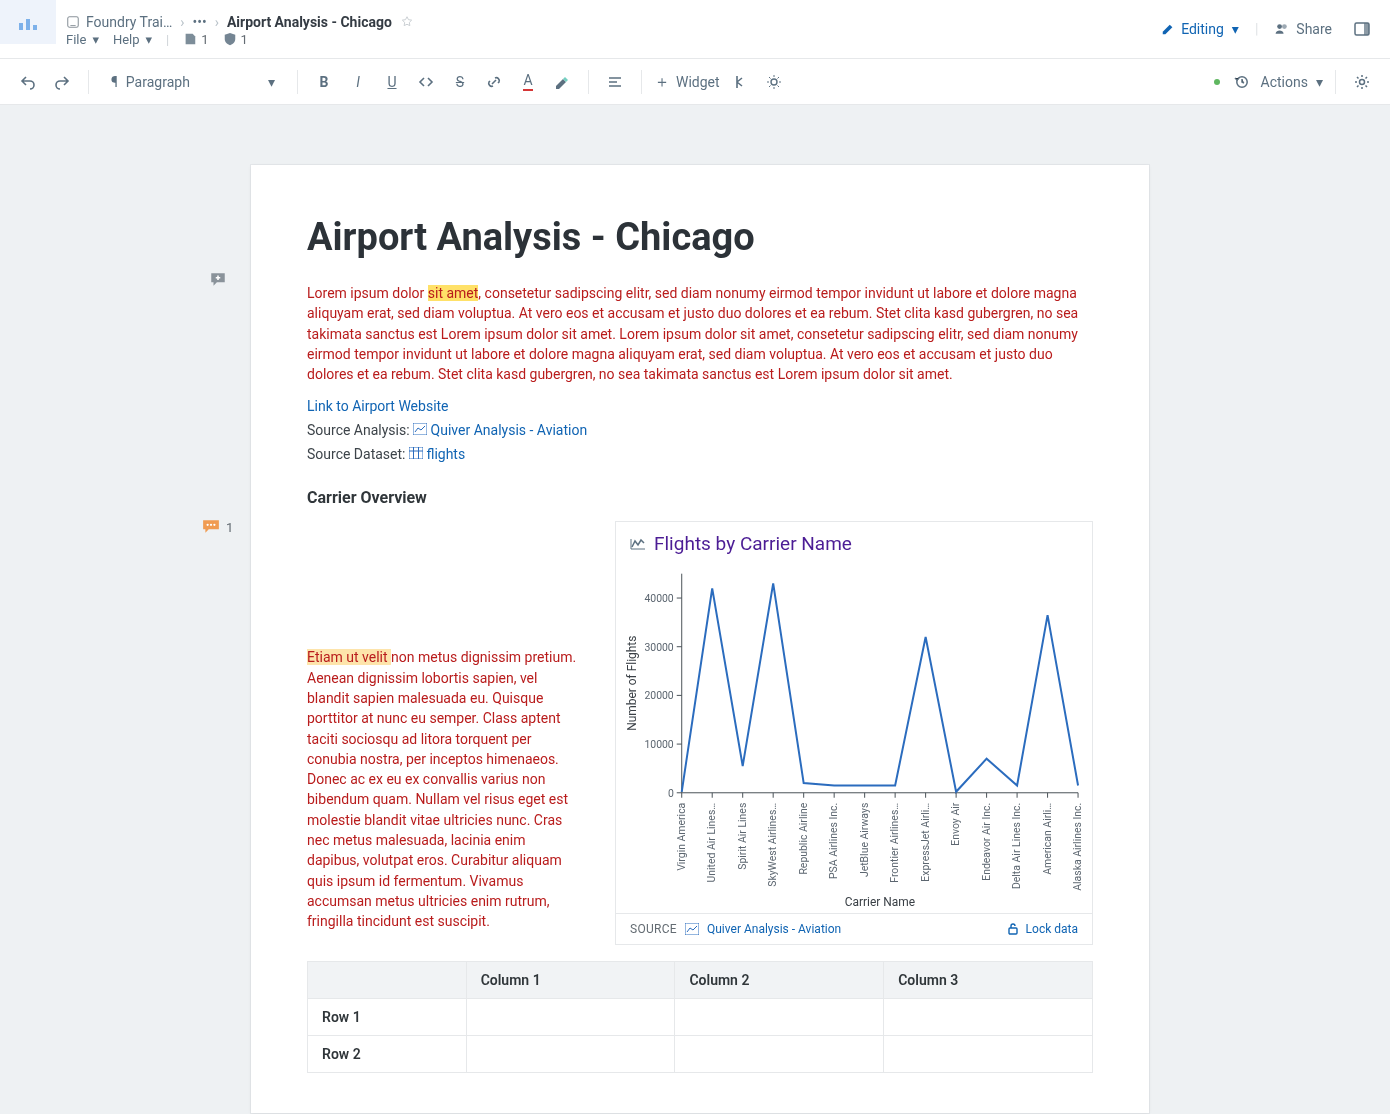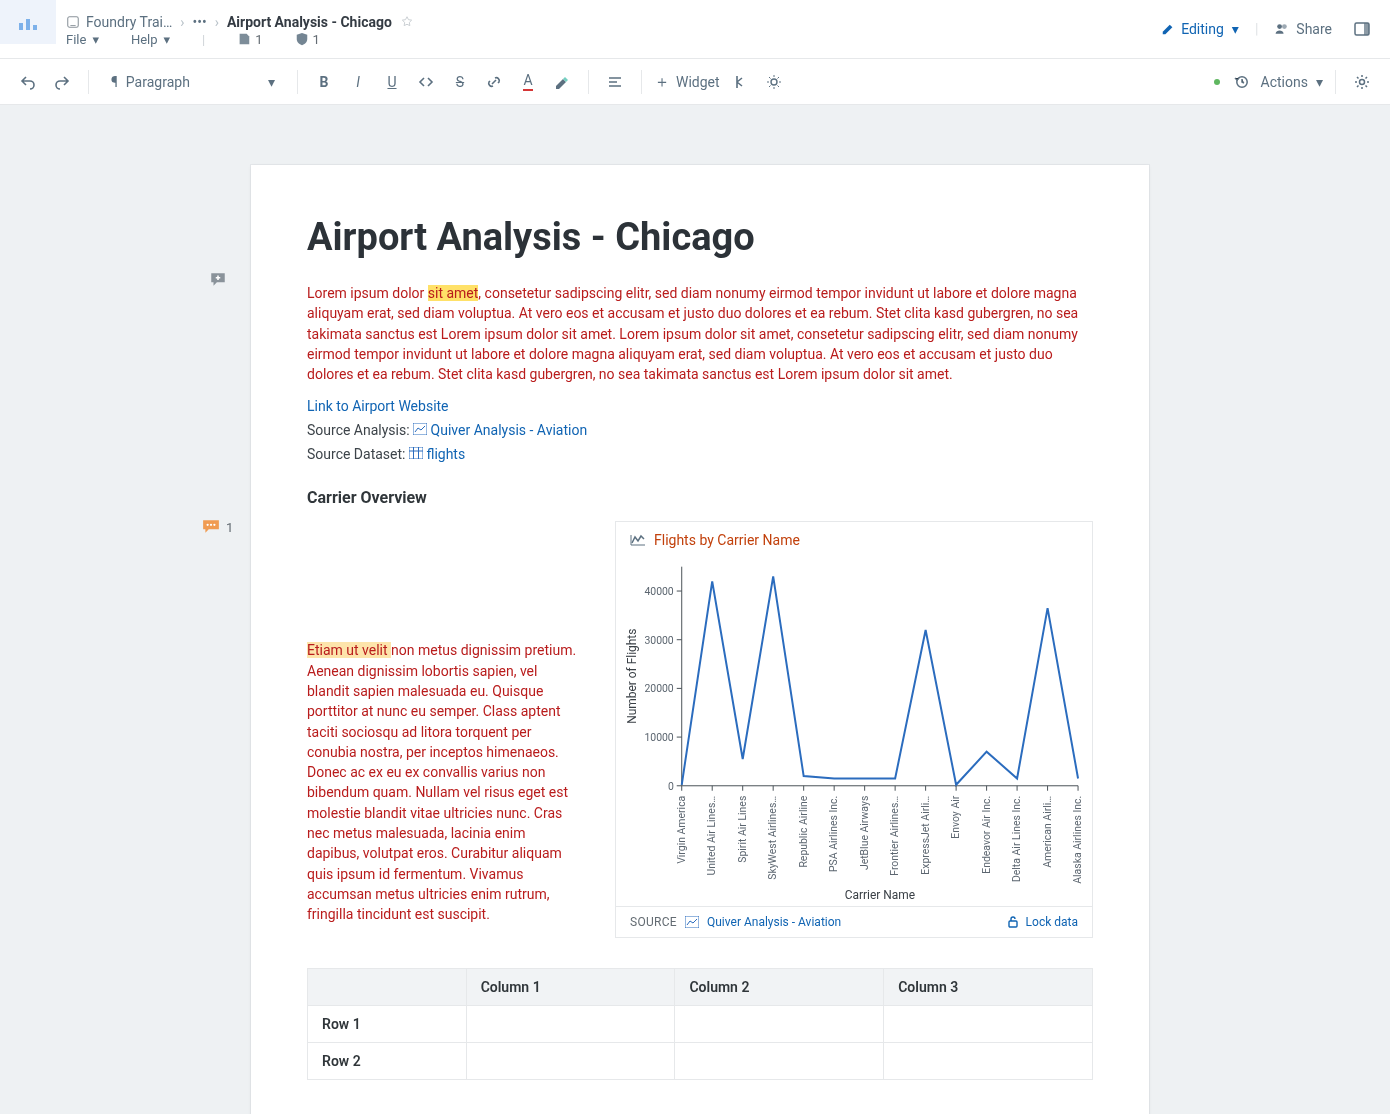--- a/index.html
+++ b/index.html
@@ -48,21 +48,21 @@
   }
   .bc{
     display:flex;align-items:center;gap:8px;
     color:var(--muted);
     font-size:14px;
   }
   .bc .crumb{display:flex;align-items:center;gap:6px;max-width:120px;}
   .bc .crumb span{overflow:hidden;text-overflow:ellipsis;white-space:nowrap;}
   .bc .sep{color:#b9c2c9;}
   .bc .title{color:#343b43;}
-  .menus{display:flex;align-items:center;gap:32px;font-size:13px;color:var(--muted);}
+  .menus{display:flex;align-items:center;gap:14px;font-size:13px;color:var(--muted);}
   .menus .m{display:flex;align-items:center;gap:4px;cursor:default}
   .hdr1-right{
     display:flex;align-items:center;gap:16px;padding-right:14px;
     color:var(--muted);
   }
   .btn-like{display:flex;align-items:center;gap:6px;cursor:default}
   .blue{color:var(--blue)}
   
   .hdr2{
     height:46px;
@@ -104,37 +104,37 @@
   .src-line{margin-top:8px;color:#3d444a}
   .two-col{display:flex;gap:36px;align-items:flex-end;margin-top:6px}
   .two-col .left{flex:0 0 272px;line-height:1.45}
   .chart-card{
     flex:1;
     border:1px solid var(--line);
     background:#fff;
   }
   .chart-hd{
     display:flex;align-items:center;gap:8px;
-    padding:10px 14px 8px 14px;color:#c2410c;font-size:14px
+    padding:10px 14px 8px 14px;color:#4c1d95;font-size:19px
   }
   .chart-body{height:350px;position:relative}
   .chart-ft{
     display:flex;align-items:center;justify-content:space-between;
     padding:8px 14px;border-top:1px solid var(--line);
     font-size:12px;color:#646c73
   }
   
   .ann{position:absolute;left:209px;}
   .ann svg{color:#8a939a}
   .ann .cnt{font-size:13px;color:#646c73;margin-left:6px}
   
   table.data{
     width:100%;
     border-collapse:collapse;
-    margin-top:30px;
+    margin-top:16px;
   }
   table.data th,table.data td{
     border:1px solid var(--line);
     padding:10px 14px;
     text-align:left;
     font-size:14px;
   }
   table.data thead th{background:#f1f3f5;font-weight:600}
   table.data tbody th{font-weight:600;background:#fff}
   .xlab{font-size:10.5px;fill:#5c6670}

